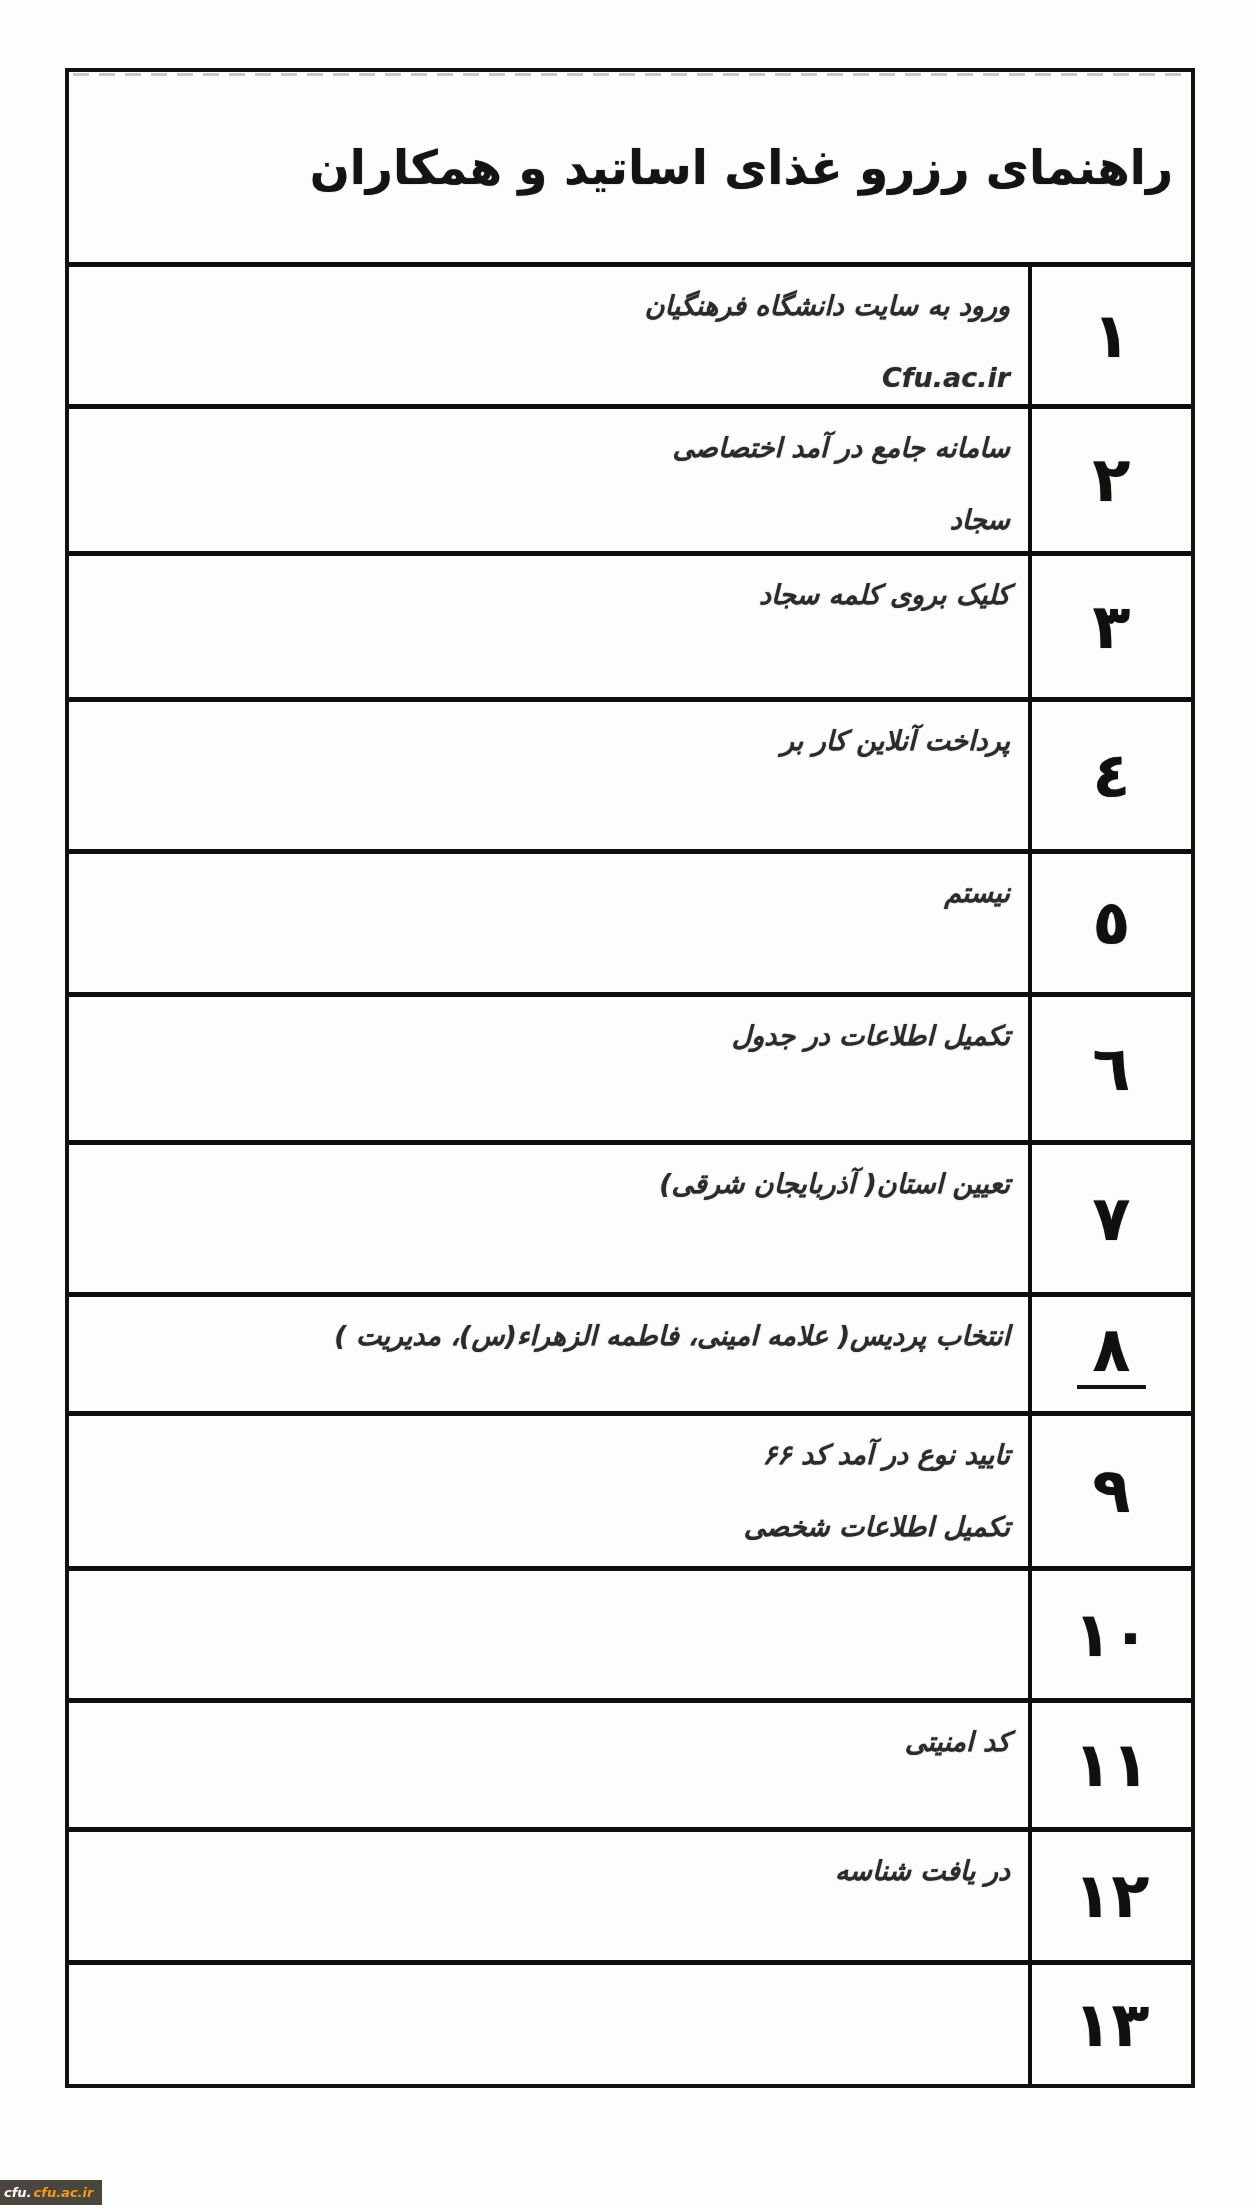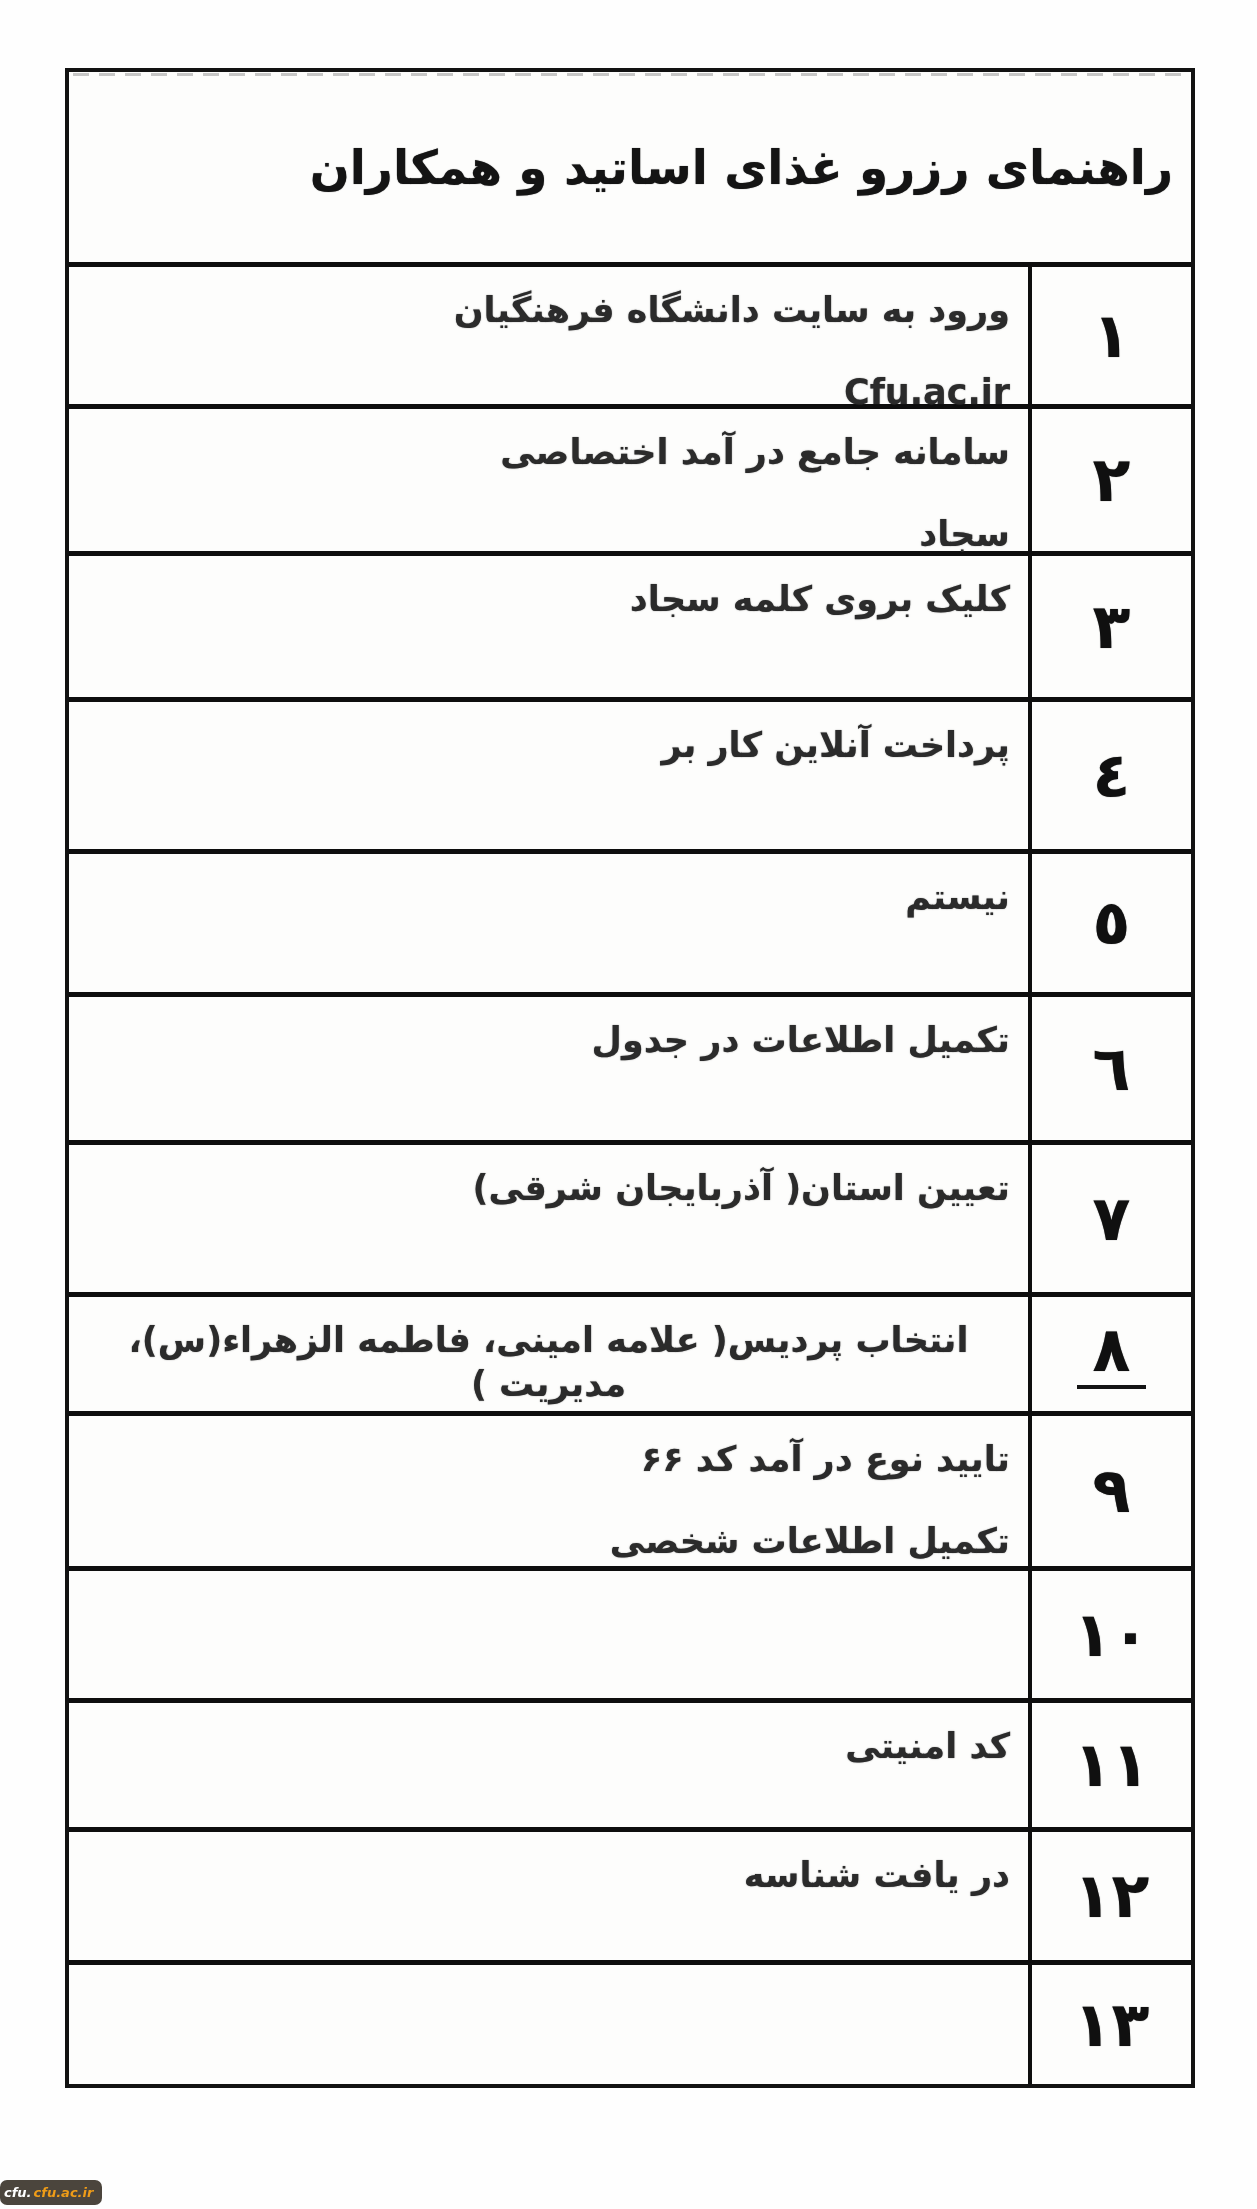--- a/index.html
+++ b/index.html
@@ -40,37 +40,36 @@
   .title-text {
     font-size:47px; font-weight:bold; color:#141414;
     text-shadow:0 0 1px rgba(0,0,0,.65);
     letter-spacing:-1px;
   }
   .radif-text {
     font-size:33px; font-weight:bold; color:#181818;
     text-shadow:0 0 1px rgba(0,0,0,.55);
   }
   .line {
-    font-size:35px; font-weight:bold; color:#2b2b2b;
+    font-size:27px; font-weight:bold; color:#2b2b2b;
     text-shadow:0 0 1.3px rgba(45,45,45,.6);
-    text-align:center; line-height:1.25;
+    text-align:center; line-height:1.25;font-style:italic;
   }
   .num {
     font-size:62px; font-weight:bold; color:#101010; line-height:1;
     text-shadow:0 0 1px rgba(0,0,0,.6);
   }
   .num.underlined { border-bottom:4px solid #141414; padding:0 16px 4px; }
   .badge {
     position:absolute; left:0; top:2180px; height:25px;
     display:flex; align-items:center; gap:2px;
     background:#4b453d; padding:0 9px 0 4px;
     direction:ltr;
     font-style:italic; font-weight:bold; font-size:13px;
     line-height:1;
-    border-radius:7px;
   }
   .badge-prefix { color:#ffffff; }
   .badge-link { color:#ef9c18; }
 </style>
 </head>
 <body>
 
 <div class="page">
 
   <div class="guide-table">

